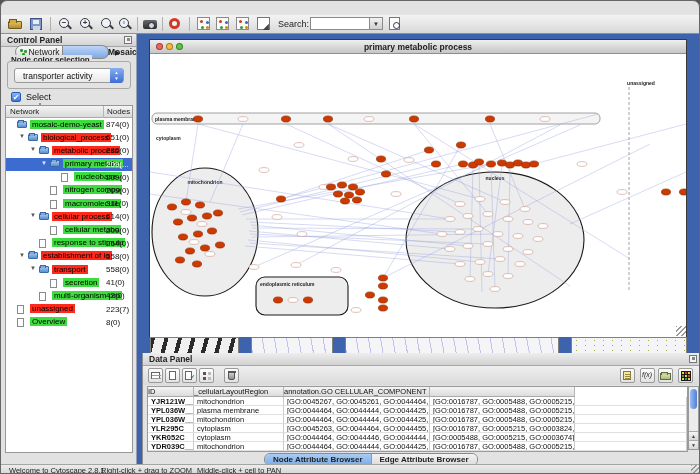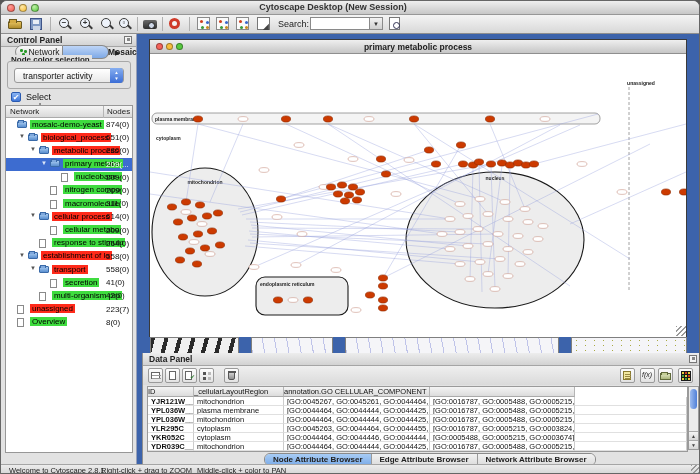--- a/index.html
+++ b/index.html
@@ -150,26 +150,20 @@
   #statusbar{position:absolute;left:0;top:463px;width:700px;height:11px;background:linear-gradient(#ececec,#d4d4d4);border-top:1px solid #a5a5a5;}
   .status-item{position:absolute;top:1px;font-size:7.5px;color:#222;}
   #grip{position:absolute;right:0;bottom:0;width:10px;height:10px;
     background:repeating-linear-gradient(135deg,#9a9a9a 0 1px,transparent 1px 3.5px);}
 </style>
 </head>
 <body>
 
 <div id="app">
 
-  <div id="titlebar">
-    <span class="light l-red"></span>
-    <span class="light l-yellow"></span>
-    <span class="light l-green"></span>
-    <span id="win-title">Cytoscape Desktop (New Session)</span>
-  </div>
 
   <div id="toolbar">
     <span class="tbicon" style="left:6px">
         <span class="fold"></span>
       </span>
     <span class="tbicon" style="left:27px">
         <span class="save"></span>
       </span>
     <span class="tbsep" style="left:49px"></span>
     <span class="tbicon" style="left:56px">
@@ -599,24 +593,23 @@
         </div>
       </div>
     <div id="dp-scroll">
       <div id="dp-thumb"></div>
       <span class="scr-arrow" style="bottom:9px">▲</span>
       <span class="scr-arrow" style="bottom:0px">▼</span>
     </div>
     <div id="dp-tabs">
         <span class="dptab sel">Node Attribute Browser</span>
         <span class="dptab">Edge Attribute Browser</span>
-        <span class="dptab">Network Attribute Browser</span>
       </div>
   </div>
 
   <div id="statusbar">
     <span class="status-item" style="left:8px">Welcome to Cytoscape 2.8.1</span>
     <span class="status-item" style="left:100px">Right-click + drag to ZOOM</span>
-    <span class="status-item" style="left:196px">Middle-click + color to PAN</span>
+    <span class="status-item" style="left:196px">Middle-click + cell to PAN</span>
     <span id="grip"></span>
   </div>
 
 </div>
 
 </body></html>

